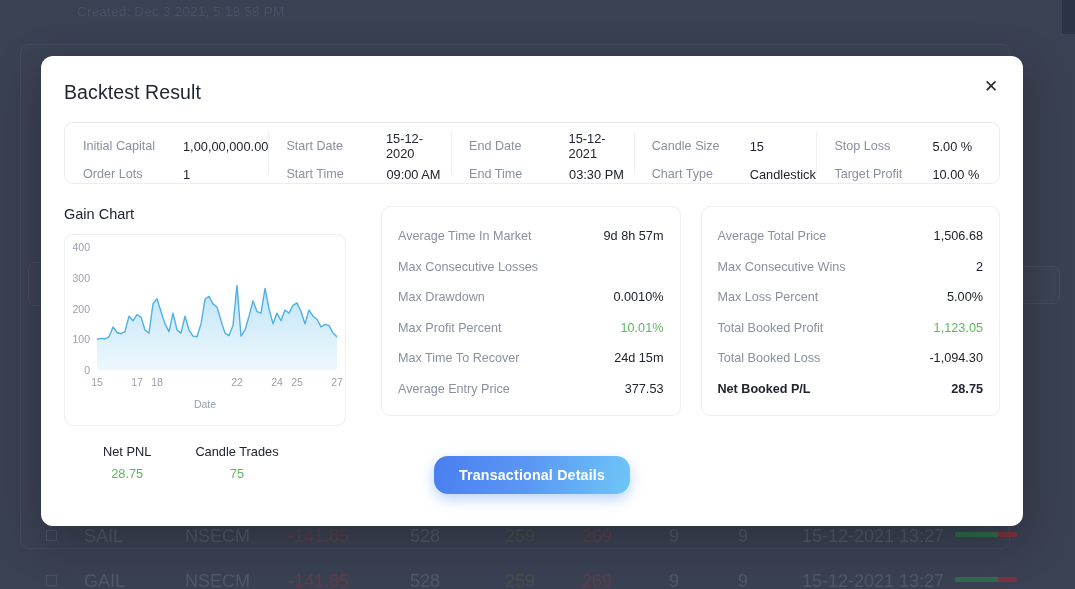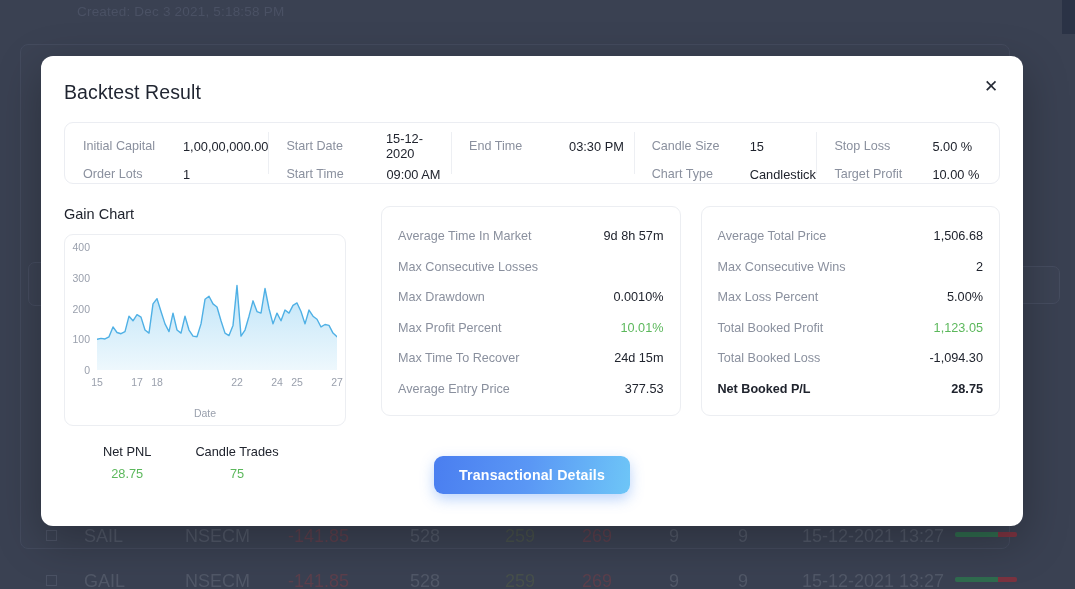--- a/index.html
+++ b/index.html
@@ -142,21 +142,21 @@
     position: absolute; right: 100%; margin-right: 7px;
     font-size: 10.5px; color: #9aa0ad;
     transform: translateY(-50%); white-space: nowrap;
   }
   .xtick {
     position: absolute; top: 100%; margin-top: 6px;
     font-size: 10.5px; color: #9aa0ad;
     transform: translateX(-50%); white-space: nowrap;
   }
   #xaxis-label {
-    position: absolute; left: 0; right: 0; bottom: 6px;
+    position: absolute; left: 0; right: 0; bottom: 15px;
     text-align: center; font-size: 10.5px; color: #9aa0ad;
   }
 
   
   #summary-row {
     position: absolute; left: 62px; top: 388px;
     width: 300px;
     display: flex; gap: 44px;
   }
   .summary-item { text-align: center; }
@@ -179,21 +179,21 @@
   .stat-label { font-size: 12.6px; color: #8a909e; }
   .stat-value { font-size: 12.7px; color: #20242e; }
   .stat-value.green { color: #5cb85c; }
   .stat-row.bold .stat-label { color: #20242e; font-weight: bold; }
   .stat-row.bold .stat-value { font-weight: bold; }
 
   
   #cta-btn {
     position: absolute; left: 393px; top: 400px;
     width: 196px; height: 38px;
-    border: none; border-radius: 9px;
+    border: none; border-radius: 14px;
     background: linear-gradient(100deg, #4a7ef0 0%, #5a97f5 48%, #6ec6f7 100%);
     color: #fff; font-size: 14.2px; font-weight: bold;
     font-family: "Liberation Sans", sans-serif;
     cursor: pointer;
     box-shadow: 0 5px 14px rgba(90,150,245,.42);
     letter-spacing: .2px;
   }
 </style>
 </head>
 <body>
@@ -266,20 +266,24 @@
         <div class="info-row">
           <span class="info-label">Start Date</span>
           <span class="info-value">15-12-2020</span>
         </div>
         <div class="info-row">
           <span class="info-label">Start Time</span>
           <span class="info-value">09:00 AM</span>
         </div>
       </div>
       <div class="info-group">
+        <div class="info-row">
+          <span class="info-label">End Date</span>
+          <span class="info-value">15-12-2021</span>
+        </div>
         <div class="info-row">
           <span class="info-label">End Time</span>
           <span class="info-value">03:30 PM</span>
         </div>
       </div>
       <div class="info-group narrow">
         <div class="info-row">
           <span class="info-label">Candle Size</span>
           <span class="info-value">15</span>
         </div>

